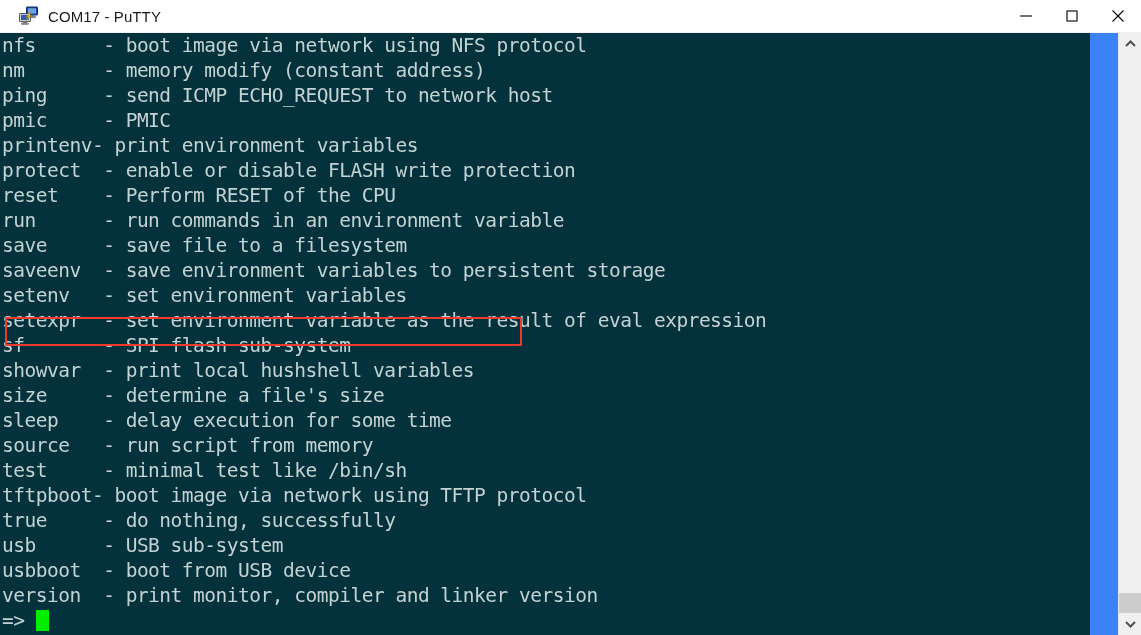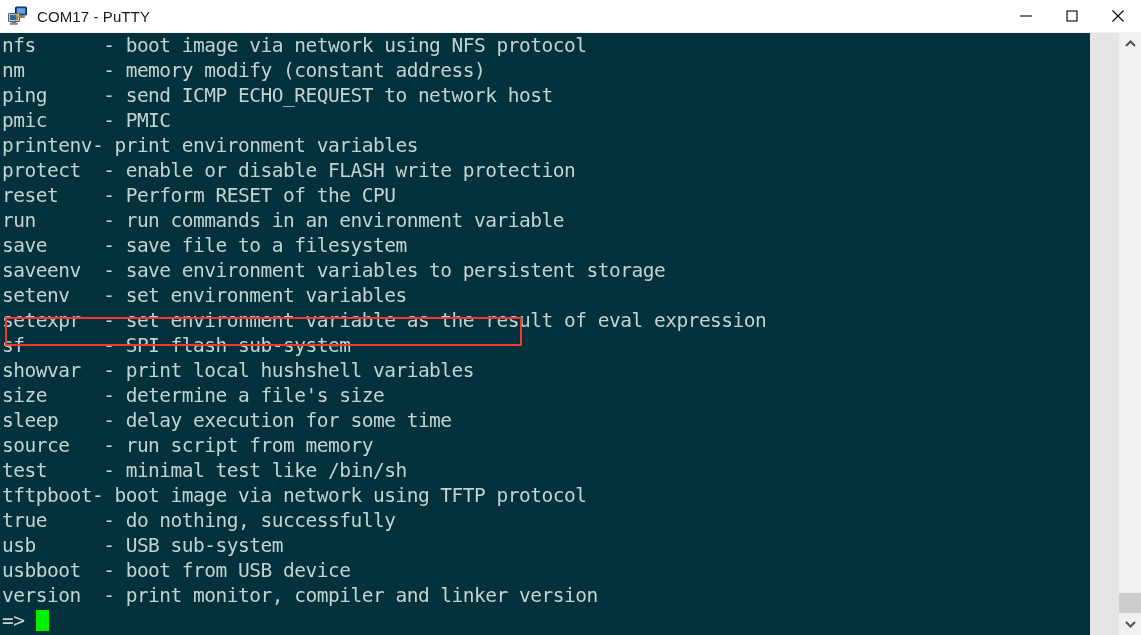--- a/index.html
+++ b/index.html
@@ -27,21 +27,21 @@
     height: 33px;
     min-height: 33px;
     background: #ffffff;
     display: flex;
     align-items: center;
     border-bottom: 1px solid #f2f2f2;
   }
   #titlebar-left {
     display: flex;
     align-items: center;
-    padding-left: 7px;
+    padding-left: 18px;
     gap: 8px;
     flex: 1 1 auto;
     min-width: 0;
   }
   #app-icon {
     width: 22px;
     height: 20px;
     position: relative;
     flex: 0 0 auto;
   }
@@ -200,21 +200,21 @@
         <span>
           <svg width="14" height="14" viewBox="0 0 14 14">
             <line x1="1.5" y1="1.5" x2="12.5" y2="12.5" stroke="#000000" stroke-width="1.1"></line>
             <line x1="12.5" y1="1.5" x2="1.5" y2="12.5" stroke="#000000" stroke-width="1.1"></line>
           </svg>
         </span>
       </div>
     </div>
   </div>
 
-  <div id="terminal-area" style="background: #e5e5e5; gap: 28px;">
+  <div id="terminal-area" style="background: #3b82f6; gap: 28px;">
 
     <div id="terminal" style="background: rgb(4, 50, 60);">
       <div id="term-lines" style="color: rgb(195, 210, 210);"><div class="tline">nfs      - boot image via network using NFS protocol</div><div class="tline">nm       - memory modify (constant address)</div><div class="tline">ping     - send ICMP ECHO_REQUEST to network host</div><div class="tline">pmic     - PMIC</div><div class="tline">printenv- print environment variables</div><div class="tline">protect  - enable or disable FLASH write protection</div><div class="tline">reset    - Perform RESET of the CPU</div><div class="tline">run      - run commands in an environment variable</div><div class="tline">save     - save file to a filesystem</div><div class="tline">saveenv  - save environment variables to persistent storage</div><div class="tline">setenv   - set environment variables</div><div class="tline">setexpr  - set environment variable as the result of eval expression</div><div class="tline">sf       - SPI flash sub-system</div><div class="tline">showvar  - print local hushshell variables</div><div class="tline">size     - determine a file's size</div><div class="tline">sleep    - delay execution for some time</div><div class="tline">source   - run script from memory</div><div class="tline">test     - minimal test like /bin/sh</div><div class="tline">tftpboot- boot image via network using TFTP protocol</div><div class="tline">true     - do nothing, successfully</div><div class="tline">usb      - USB sub-system</div><div class="tline">usbboot  - boot from USB device</div><div class="tline">version  - print monitor, compiler and linker version</div><div class="tline"><span>=&gt; </span><span class="cursor-block" style="background: rgb(0, 238, 0);"></span></div></div>
       <div id="annotation-box" style="top: 284px; border-color: rgb(239, 59, 45);"></div>
     </div>
 
     <div id="scrollbar">
       <div class="sb-arrow">
         <span>
           <svg width="11" height="8" viewBox="0 0 11 8">

